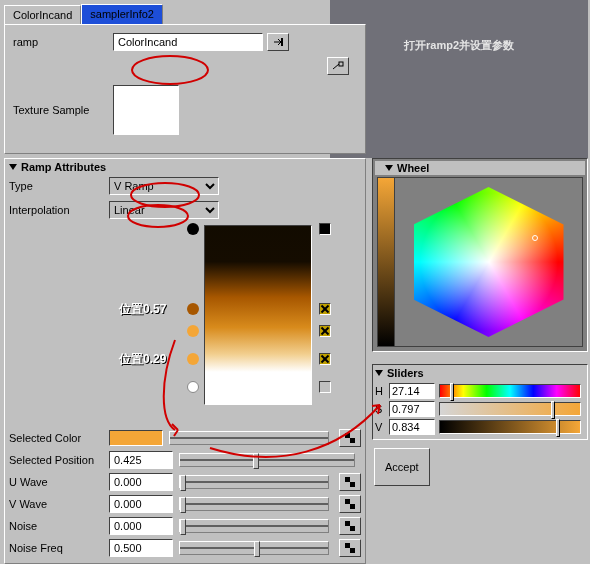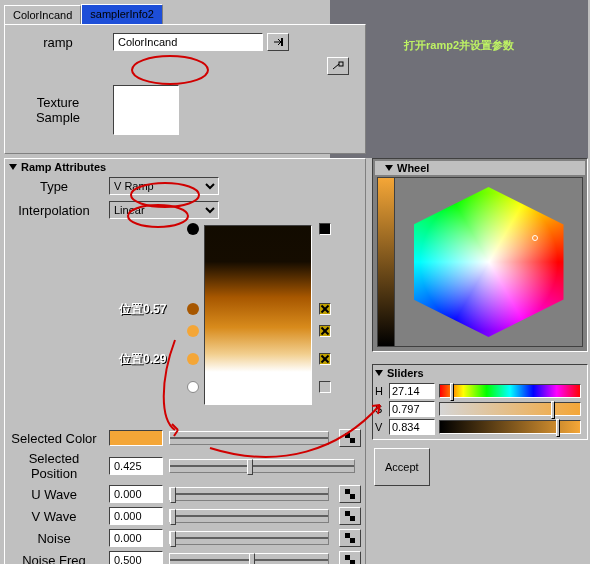--- a/index.html
+++ b/index.html
@@ -7,21 +7,21 @@
   .sunken { border: 1px solid #404040; border-bottom-color: #fff; border-right-color: #fff; background: #fff; }
   .raised { border: 1px solid #fff; border-bottom-color: #404040; border-right-color: #404040; background: #c0c0c0; }
 
   
   .left-col { position: absolute; left: 0; top: 0; width: 370px; height: 564px; }
   .tabs { display: flex; height: 20px; margin: 4px 0 0 4px; }
   .tab { padding: 3px 8px; background: #1d4ed8; border: 1px solid #808080; border-bottom: none; border-top-color: #fff; border-left-color: #fff; font-size: 11px; cursor: pointer; }
   .tab.active { background: #c0c0c0; position: relative; top: 1px; }
   .tab-body { border: 1px solid #808080; border-top-color: #fff; border-left-color: #fff; background: #c0c0c0; margin: 0 4px; padding: 8px; min-height: 130px; position: relative;}
   .row { display: flex; align-items: center; margin-bottom: 6px; }
-  .lbl { width: 100px; text-align: center; padding-right: 10px; font-size: 13px; }
+  .lbl { width: 100px; text-align: left; padding-right: 10px; font-size: 11px; }
   .txt-in { height: 18px; padding: 2px 4px; font-size: 11px; }
   .icon-btn { width: 22px; height: 18px; display: inline-flex; align-items: center; justify-content: center; margin-left: 4px; cursor:pointer;}
   .swatch-big { width: 66px; height: 50px; background: #fff; }
 
   .section { margin: 0 4px; border: 1px solid #808080; border-top-color: #fff; border-left-color:#fff; padding: 2px 4px 6px;}
   .sec-head { font-weight: bold; font-size: 11px; display:flex; align-items:center; gap:4px; margin-bottom:4px;}
   .arrow-down { width:0;height:0;border-left:4px solid transparent;border-right:4px solid transparent;border-top:6px solid #000; }
 
   .dd { display:flex; }
   .dd select { height:18px; font-size:11px; width:110px; border:1px solid #404040; border-bottom-color:#fff; border-right-color:#fff; background:#c0c0c0;}
@@ -31,21 +31,21 @@
   .ramp-strip { position:absolute; left: 195px; top:0; width: 108px; height: 180px; border:1px solid #404040; border-bottom-color:#fff; border-right-color:#fff;
     background: linear-gradient(to bottom, #120b00 0%, #150c00 20%, #a75700 40%, #d88b1c 57%, #f2cf8f 72%, #ffffff 82%, #ffffff 100%);
   }
   .handle-left { position:absolute; width:12px; height:12px; border-radius:50%; }
   .handle-right { position:absolute; width:12px; height:12px; border:1px solid #404040; border-bottom-color:#fff; border-right-color:#fff; }
   .pos-label { position:absolute; color:#fff; font-weight:bold; font-size:12px; text-shadow:1px 1px 0 #000;}
 
   
   .num-row { display:flex; align-items:center; margin-top:4px;}
   .num-row .lbl { width: 100px; }
-  .num-row input.txt-in { width: 54px; }
+  .num-row input.txt-in { width: 64px; }
   .slider-track { flex:1; height:14px; margin: 0 6px; background:#c0c0c0; border:1px solid #808080; border-top-color:#fff; border-left-color:#fff; position:relative;}
   .slider-tick { position:absolute; top:50%; height:2px; width:100%; background:#606060; transform:translateY(-50%);}
   .slider-thumb { position:absolute; top:-1px; width:6px; height:16px; background:#c0c0c0; border:1px solid #404040; border-top-color:#fff; border-left-color:#fff;}
   .color-well { width:54px; height:16px; }
 
   
   .right-col { position:absolute; left:372px; top:158px; width:216px; }
   .wheel-box { border:1px solid #404040; border-bottom-color:#fff; border-right-color:#fff; background:#808080; padding:2px;}
   .wheel-head { background:#c0c0c0; font-weight:bold; font-size:11px; padding:1px 10px; display:flex; align-items:center; gap:4px;}
   .wheel-body { display:flex; padding:2px; background:#808080;}
@@ -62,21 +62,21 @@
   .sl-row { display:flex; align-items:center; margin:2px 0;}
   .sl-row .sl-lbl { width:14px; font-size:11px; }
   .sl-row input { width:46px; height:16px; font-size:11px; padding:1px 2px;}
   .sl-grad { flex:1; height:14px; margin:0 4px; border:1px solid #404040; border-bottom-color:#fff; border-right-color:#fff; position:relative;}
   .sl-grad .thumb { position:absolute; top:-2px; width:4px; height:18px; background:#c0c0c0; border:1px solid #000; border-top-color:#fff; border-left-color:#fff;}
   .hsv-row { display:flex; align-items:center; margin-top:4px; gap:4px; padding:0 2px;}
   .btn { padding:12px 10px; font-size:11px; cursor:pointer;}
   .accept-row { margin-top:6px; padding:2px;}
 
   
-  .overlay-note { position:absolute; left:330px; top:0; width:258px; height:158px; background:#707078; color:#bef264; font-size:13px; font-weight:bold; display:flex; align-items:flex-start; justify-content:center; padding-top:38px;}
+  .overlay-note { position:absolute; left:330px; top:0; width:258px; height:158px; background:#707078; color:#e5e5e5; font-size:13px; font-weight:bold; display:flex; align-items:flex-start; justify-content:center; padding-top:38px;}
 
   
   .scribble { position:absolute; pointer-events:none; }
 
   .cross-x { display:inline-block; width:10px; height:10px; position:relative;}
   .cross-x::before, .cross-x::after { content:''; position:absolute; background:#000; }
   .cross-x::before { width:2px; height:10px; left:4px; transform:rotate(45deg);}
   .cross-x::after { width:2px; height:10px; left:4px; transform:rotate(-45deg);}
 </style>
 </head>

